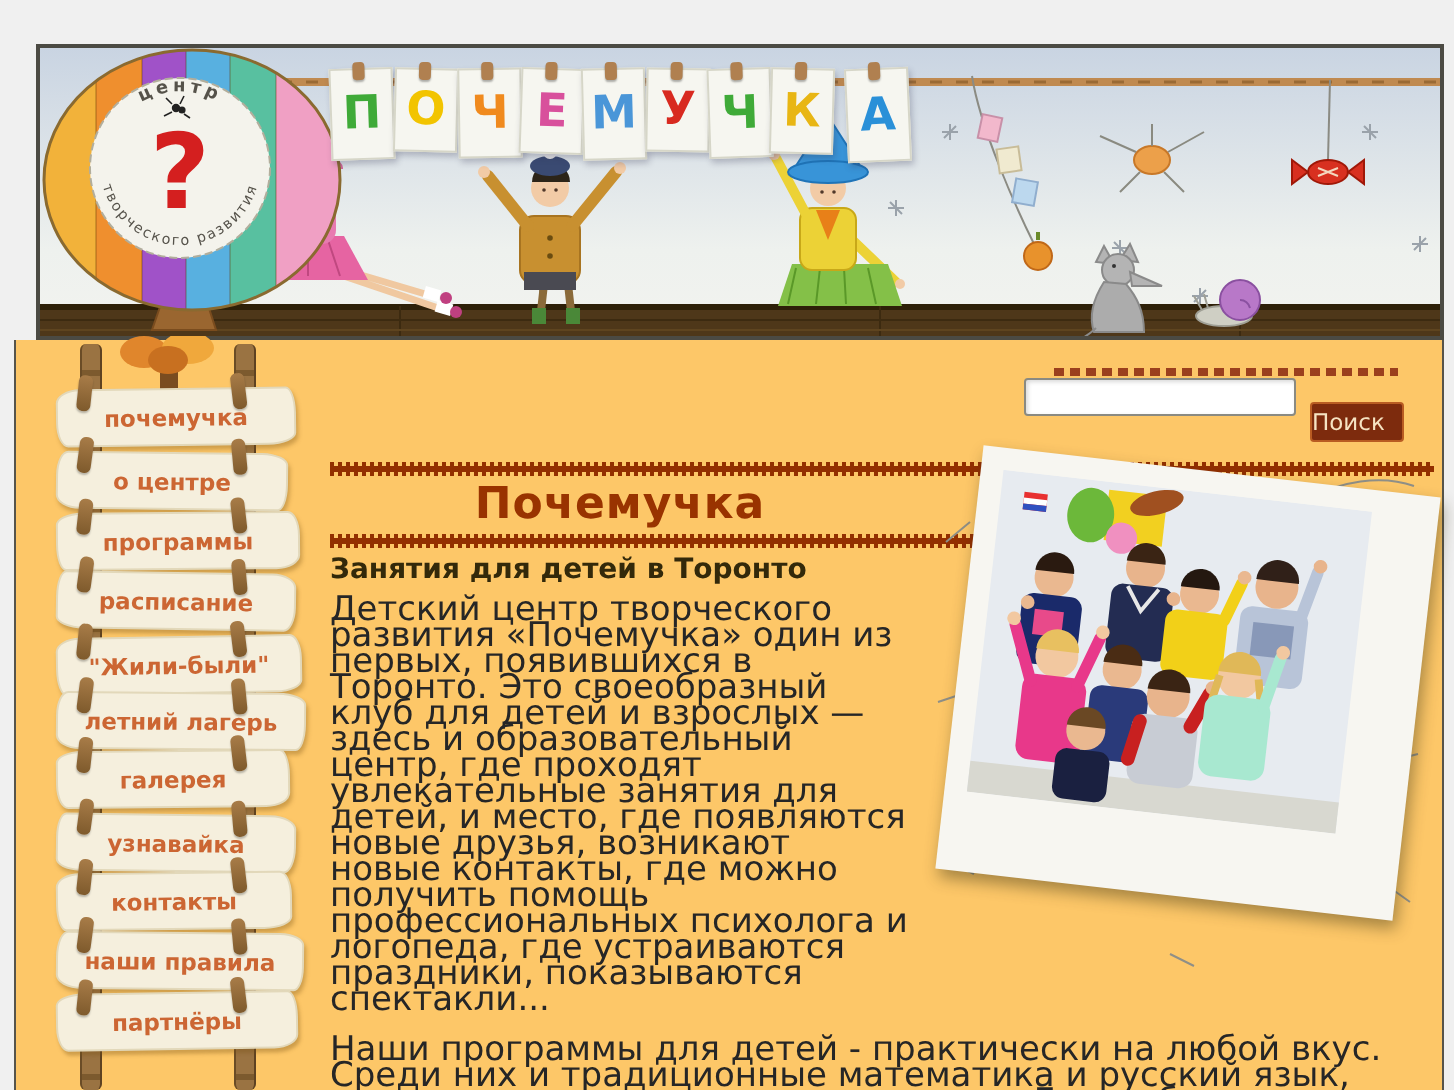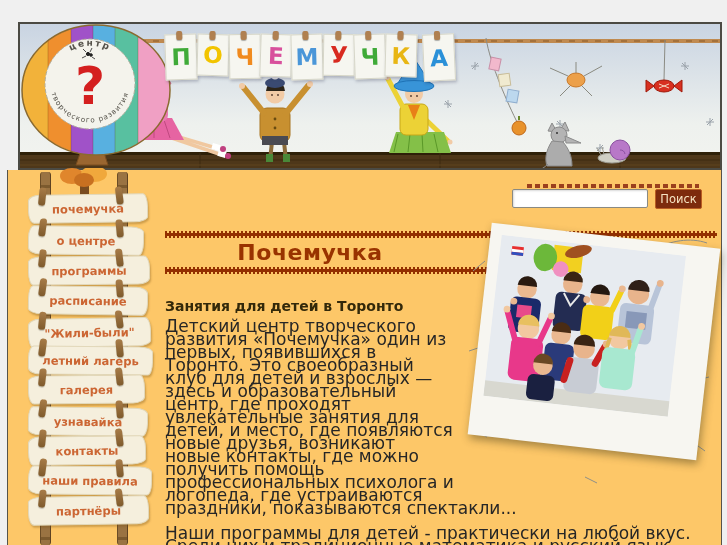--- a/index.html
+++ b/index.html
@@ -48,34 +48,34 @@
   .b9{top:436px;border-radius:12px 6px 14px 5px/7px 12px 6px 13px;transform:rotate(-.7deg);width:116px;}
   .b10{top:466px;border-radius:6px 12px 5px 13px/13px 6px 12px 7px;transform:rotate(.6deg);width:122px;}
   .b11{top:496px;border-radius:14px 5px 12px 6px/6px 13px 7px 12px;transform:rotate(-.9deg);width:119px;}
 
   
   .phone-sliver{position:absolute;left:527px;top:184px;width:172px;height:4px;overflow:hidden;z-index:5;
     background:repeating-linear-gradient(90deg,#8a2810 0 5px,rgba(0,0,0,0) 5px 8px);opacity:.85;}
   .search-input{position:absolute;left:512px;top:189px;width:136px;height:19px;z-index:6;
     box-sizing:border-box;border:1px solid #8a8a82;border-radius:2px;background:#fff;
     box-shadow:inset 1px 1px 2px rgba(0,0,0,.15);font-size:11px;padding:0 4px;}
-  .search-btn{position:absolute;left:655px;top:189px;width:47px;height:20px;z-index:6;
+  .search-btn{position:absolute;left:655px;top:201px;width:47px;height:20px;z-index:6;
     background:#7d2b0d;border:1px solid #b95c22;border-radius:2px;color:#f6e3c2;
-    font-size:11.5px;line-height:17px;text-align:center;cursor:pointer;padding:0;
+    font-size:11.5px;line-height:17px;text-align:left;cursor:pointer;padding:0;
     font-family:"DejaVu Sans","Liberation Sans",sans-serif;}
 
   
   .main-column{position:absolute;left:165px;top:231px;width:552px;z-index:5;color:#262626;}
   .rule{height:7px;margin:0;
     background:
       repeating-linear-gradient(90deg,#932f00 0 2px,rgba(0,0,0,0) 2px 4px) 0 0/100% 2px no-repeat,
       linear-gradient(#932f00,#932f00) 0 2px/100% 3px no-repeat,
       repeating-linear-gradient(90deg,#932f00 0 2px,rgba(0,0,0,0) 2px 4px) 0 5px/100% 2px no-repeat;}
   h1.page-heading{margin:2px 0;text-align:center;font-size:22px;color:#993300;letter-spacing:.5px;}
-  h2.subheading{margin:24px 0 6px 0;font-size:14px;color:#33290a;}
+  h2.subheading{margin:3px 0 6px 0;font-size:14px;color:#33290a;}
   .main-column p{margin:0 0 12px 0;font-size:17px;line-height:13px;}
 
   
   .photo-float{float:right;width:252px;height:266px;margin:0 0 4px 10px;position:relative;}
   .polaroid{position:absolute;left:14px;top:4px;width:208px;padding:11px 11px 36px 11px;
     background:#f7f6f1;box-shadow:2px 4px 8px rgba(60,50,20,.45);transform:rotate(6.5deg);}
   .scribbles{position:absolute;left:0;top:0;pointer-events:none;}
 </style>
 </head>
 <body>

